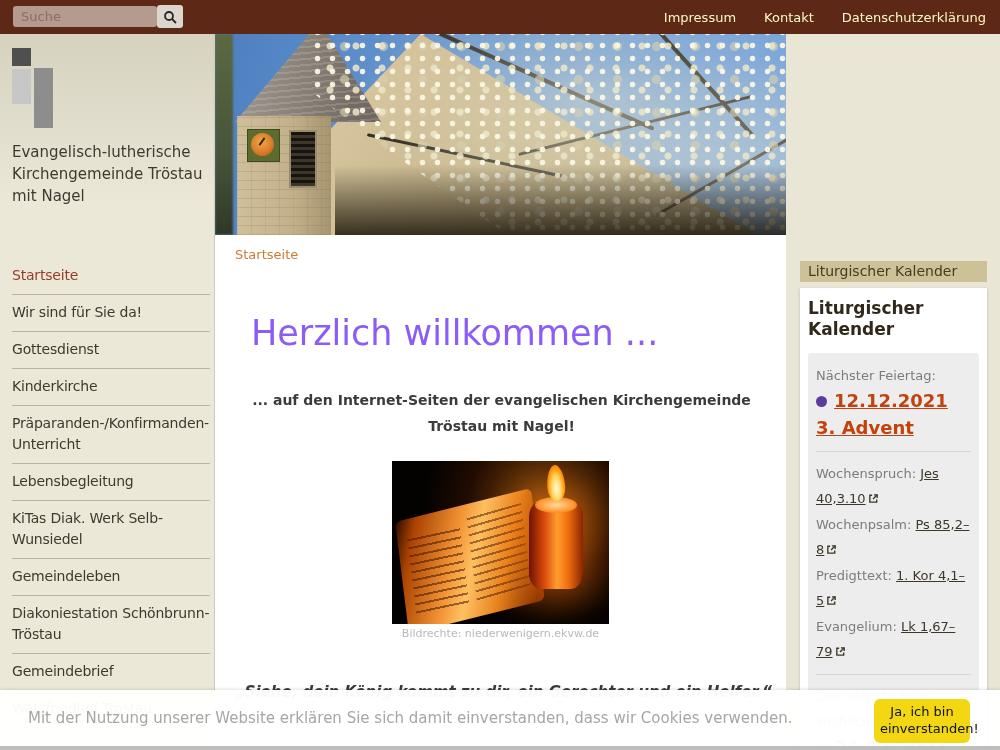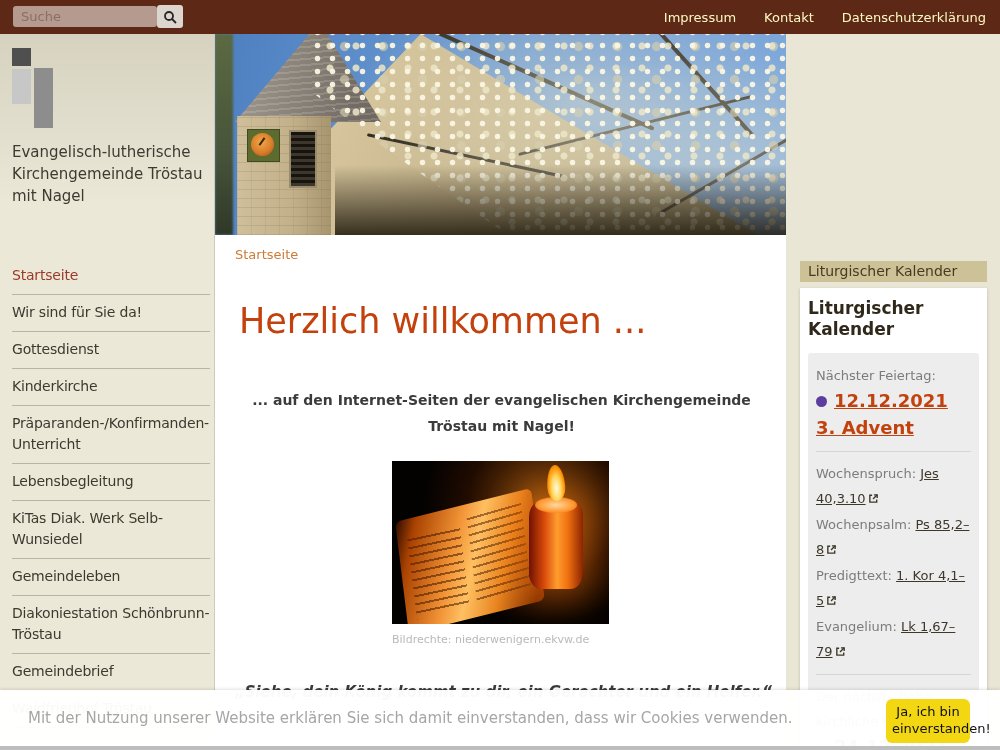--- a/index.html
+++ b/index.html
@@ -88,62 +88,62 @@
   #photo .b1{left:190px;top:40px;width:260px;height:4px;transform:rotate(24deg);}
   #photo .b2{left:300px;top:90px;width:240px;height:3px;transform:rotate(-14deg);}
   #photo .b3{left:380px;top:30px;width:190px;height:4px;transform:rotate(48deg);}
   #photo .b4{left:150px;top:120px;width:200px;height:3px;transform:rotate(12deg);}
   #photo .b5{left:430px;top:140px;width:160px;height:3px;transform:rotate(-30deg);}
   #photo .dark-bottom{position:absolute;left:120px;right:0;bottom:0;height:70px;
     background:linear-gradient(to top,rgba(28,22,10,.85),rgba(28,22,10,0));}
   
   #main{position:absolute;left:215px;top:235px;width:571px;height:515px;background:#fff;}
   #breadcrumb{position:absolute;left:20px;top:12px;font-size:13px;color:#cd7a36;cursor:pointer;}
-  #main h1{position:absolute;left:20px;top:60px;margin:4px;font-size:35px;font-weight:400;color:#c2410c;line-height:44px;}
+  #main h1{position:absolute;left:20px;top:60px;margin:16px;font-size:35px;font-weight:400;color:#8b5cf6;line-height:44px;}
   #intro{position:absolute;left:20px;top:138px;width:533px;font-size:14px;font-weight:bold;color:#3b3b3b;line-height:26px;text-align:center;}
   #figure{position:absolute;left:177px;top:226px;width:217px;}
   #pic{position:relative;width:217px;height:163px;overflow:hidden;
     background:radial-gradient(circle at 70% 28%,rgba(255,140,25,.55) 0%,rgba(120,40,0,.25) 40%,rgba(0,0,0,0) 62%),#040201;}
   #pic .candle{position:absolute;right:26px;top:40px;width:54px;height:88px;border-radius:12px/16px;
     background:linear-gradient(90deg,#6e1200 0%,#d8490a 28%,#ff9d2e 52%,#f07010 72%,#8c2402 100%);
     box-shadow:0 0 34px 12px rgba(255,120,10,.45);}
   #pic .candle:before{content:"";position:absolute;left:6px;top:-4px;right:6px;height:16px;border-radius:50%;
     background:radial-gradient(ellipse at 50% 50%,#ffd9a0 0%,#ff9830 60%,rgba(200,60,0,.4) 100%);}
   #pic .flame{position:absolute;right:44px;top:4px;width:18px;height:36px;
     background:radial-gradient(ellipse at 50% 65%,#fffadd 0%,#ffd863 35%,#ff9000 65%,rgba(255,70,0,0) 100%);
     border-radius:50% 50% 50% 50%/62% 62% 38% 38%;transform:rotate(-4deg);}
   #pic .book{position:absolute;left:8px;top:44px;width:140px;height:112px;border-radius:6px;
     transform:rotate(-14deg) skewX(-7deg);
     background:linear-gradient(110deg,#2d0a00 0%,#a94200 12%,#f09134 38%,#ffc061 52%,#e88420 72%,#7c2c00 95%);}
   #pic .book:before{content:"";position:absolute;left:10px;top:16px;width:54px;height:84px;
     background:repeating-linear-gradient(2deg,transparent 0 6px,rgba(70,25,0,.55) 6px 8px);}
   #pic .book:after{content:"";position:absolute;left:72px;top:12px;width:56px;height:88px;
     background:repeating-linear-gradient(-2deg,transparent 0 6px,rgba(70,25,0,.5) 6px 8px);}
-  #figure figcaption{margin-top:9px;text-align:left;font-size:11px;color:#b9b9b9;}
+  #figure figcaption{margin-top:3px;text-align:center;font-size:11px;color:#b9b9b9;}
   #quote{position:absolute;left:20px;top:433px;width:540px;font-size:15px;font-weight:bold;font-style:italic;color:#3b3b3b;}
   
   #lit-label-box{position:absolute;left:800px;top:261px;width:179px;height:21px;padding-left:8px;
     background:#cdc197;color:#483a20;font-size:14px;line-height:21px;}
   #lit-panel{position:absolute;left:800px;top:288px;width:187px;box-sizing:border-box;
     background:#fff;padding:8px;box-shadow:0 1px 3px rgba(0,0,0,.18);}
   #lit-panel h2{margin:2px 0 13px;font-size:17px;line-height:21px;color:#30291b;}
   .lit-box{background:#ededed;border-radius:3px;padding:10px 8px;font-size:13px;line-height:25px;color:#7c7c7c;}
   .lit-box a{color:#3e382b;text-decoration:underline;cursor:pointer;}
   .lit-box a.strong{font-weight:bold;font-size:18px;color:#c2410c;}
   .bullet{display:inline-block;width:11px;height:11px;border-radius:50%;margin-right:7px;}
   .bullet.purple{background:#5b3d9e;}
   .bullet.gray{background:#dedede;}
   hr.lit-sep{border:0;border-top:1px solid #d6d6d6;margin:9px 0;}
   .ext-icon{display:inline-block;vertical-align:-1px;margin-left:2px;}
   
   #cookiebar{position:absolute;left:0;top:690px;width:1000px;height:60px;box-sizing:border-box;
     background:rgba(255,255,255,.97);border-bottom:4px solid #bdbdbd;
     box-shadow:0 -1px 3px rgba(0,0,0,.12);}
   #cookie-msg{position:absolute;left:28px;top:50%;transform:translateY(-50%);font-size:15px;color:#a6a6a6;}
-  #cookie-btn{position:absolute;right:30px;top:9px;width:84px;padding:5px 6px;
+  #cookie-btn{position:absolute;right:30px;top:9px;width:96px;padding:5px 6px;
     background:#f2d712;border:0;border-radius:6px;cursor:pointer;
     font:13px/1.3 "DejaVu Sans","Liberation Sans",sans-serif;color:#111;text-align:center;}
 </style>
 </head>
 <body>
 
 <div id="topbar">
   <input id="search-input" type="text" placeholder="Suche" style="">
   <button id="search-btn">
     <span style="display:flex;">

